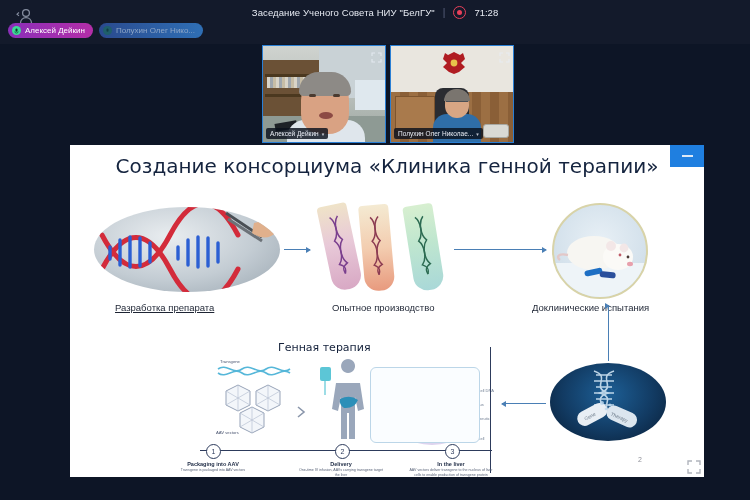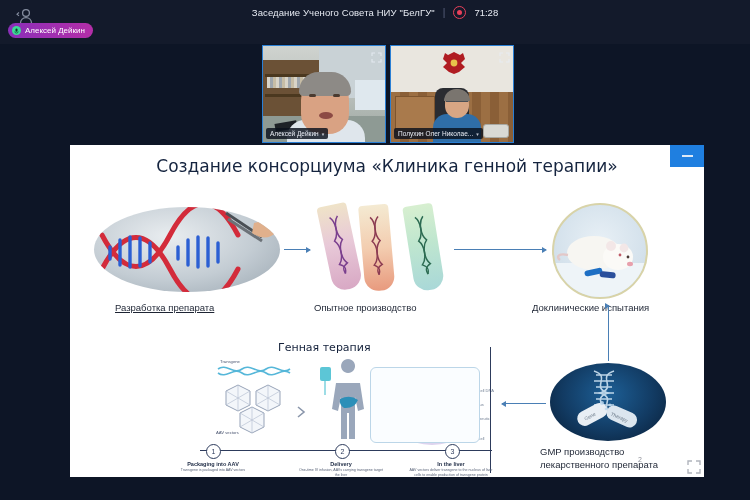--- a/index.html
+++ b/index.html
@@ -73,38 +73,38 @@
   .t2-hair{position:absolute;left:53px;top:43px;width:26px;height:12px;border-radius:13px 13px 0 0;background:#7a756f;}
   .t2-glass{position:absolute;left:55px;top:55px;width:22px;height:4px;border-top:1px solid #4b4f55;}
   .t2-shirt{position:absolute;left:42px;top:68px;width:48px;height:30px;border-radius:14px 14px 0 0;background:#2f6ea8;}
   .t2-phone{position:absolute;right:4px;bottom:4px;width:26px;height:14px;border-radius:3px;background:#d9d9d4;border:1px solid #a8a8a2;box-sizing:border-box;}
   
   .slide{position:absolute;left:70px;top:145px;width:634px;height:332px;background:#ffffff;}
   .slide-min-btn{position:absolute;right:-0px;top:0px;width:34px;height:22px;background:#1f7fe0;
     display:flex;align-items:center;justify-content:center;}
   .slide-min-btn span{display:block;width:11px;height:1.5px;background:#dce9f7;}
   .slide-title{position:absolute;left:0;top:10px;width:634px;text-align:center;
-    color:#15243f;font-size:17px;line-height:23px;font-family:"DejaVu Sans",sans-serif;}
+    color:#15243f;font-size:20px;line-height:23px;font-family:"DejaVu Sans",sans-serif;}
   .slide-fs{position:absolute;right:3px;bottom:3px;width:14px;height:14px;opacity:.45;}
   .pagenum{position:absolute;right:62px;bottom:14px;color:#8e9099;font-size:7px;}
   
   .oval-dna{position:absolute;left:24px;top:62px;width:186px;height:85px;border-radius:50%;
     background:radial-gradient(ellipse at 40% 35%,#e9edf0 0%,#c3ccd3 55%,#9aa6b0 100%);overflow:hidden;}
   .tubes{position:absolute;left:244px;top:60px;width:130px;height:90px;}
   .tube{position:absolute;top:0;width:30px;height:86px;border-radius:4px 4px 14px 14px;transform-origin:50% 0;}
   .tube .helix{position:absolute;left:50%;top:10px;transform:translateX(-50%);}
   .t-a{left:2px;transform:rotate(-12deg);background:linear-gradient(180deg,#efe3c8 0%,#e8c9d8 45%,#d8a8c4 100%);}
   .t-b{left:44px;transform:rotate(-5deg);background:linear-gradient(180deg,#f4ead2 0%,#f3cdb0 50%,#e89a7e 100%);}
   .t-c{left:88px;transform:rotate(-9deg);background:linear-gradient(180deg,#d7efd0 0%,#bfe6cf 45%,#a9d8d8 100%);}
   .circ-rat{position:absolute;left:482px;top:58px;width:92px;height:92px;border-radius:50%;
     background:radial-gradient(circle at 50% 40%,#e8f0f6 0%,#d5e2ec 60%,#c3d4e2 100%);
     border:2px solid #d8d3a8;overflow:hidden;}
   .cap-row1{position:absolute;top:157px;color:#1d2433;font-size:9.5px;white-space:nowrap;}
   .cap-a{left:45px;text-decoration:underline;}
-  .cap-b{left:244px;text-align:right;}
+  .cap-b{left:262px;text-align:right;}
   .cap-c{left:462px;}
   
   .arrow{position:absolute;height:1px;background:#4a7fb5;}
   .arrow:after{content:"";position:absolute;right:-1px;top:-2.5px;border-left:5px solid #4a7fb5;
     border-top:3px solid transparent;border-bottom:3px solid transparent;}
   
   .gt-title{position:absolute;left:208px;top:196px;color:#13203a;font-size:11px;font-family:"DejaVu Sans",sans-serif;}
   .gt-box{position:absolute;left:130px;top:210px;width:296px;height:118px;}
   .gt-axis{position:absolute;left:130px;top:305px;width:292px;height:1px;background:#2d3b5c;}
   .gt-vline{position:absolute;left:420px;top:202px;width:1px;height:126px;background:#2d3b5c;}
@@ -147,20 +147,28 @@
 
   <div class="chips">
     <div class="chip speaking">
       <span class="mic">
         <svg viewBox="0 0 5 6">
             <rect x="1.5" y="0.5" width="2" height="3.2" rx="1" fill="#0c3a2a"></rect>
             <path d="M0.8 3.4a1.7 1.7 0 0 0 3.4 0" fill="none" stroke="#0c3a2a" stroke-width=".6"></path>
           </svg>
       </span>
       <span>Алексей Дейкин</span>
+    </div>
+    <div class="chip muted">
+      <span class="mic">
+        <svg viewBox="0 0 5 6">
+            <rect x="1.5" y="0.5" width="2" height="3.2" rx="1" fill="#123f46"></rect>
+          </svg>
+      </span>
+      <span>Полухин Олег Нико...</span>
     </div>
   </div>
 </div>
 
 <div class="tiles">
 
   <div class="tile">
     <div class="t1-bg"></div>
     <div class="t1-wall"></div>
     <div class="t1-win"></div>
@@ -389,24 +397,20 @@
           <circle cx="60" cy="42" r="1.6"></circle>
           <circle cx="56" cy="46" r="1.3"></circle>
       </g>
     </svg>
   </div>
 
   <div class="arrow" style="left:538px;top:160px;width:1px;height:56px;background:#4a7fb5;"></div>
 
   <div class="arrow" style="left:432px;top:258px;width:44px;transform:scaleX(-1);"></div>
 
-  <div class="cap-gmp">
-    <div>GMP производство</div>
-    <div>лекарственного препарата</div>
-  </div>
 
   <div class="pagenum">2</div>
 
   <div class="slide-fs">
     <svg viewBox="0 0 14 14">
         <path d="M1 5V1h4M13 5V1H9M1 9v4h4M13 9v4H9" fill="none" stroke="#51596b" stroke-width="1.4"></path>
       </svg>
   </div>
 </div>
 

